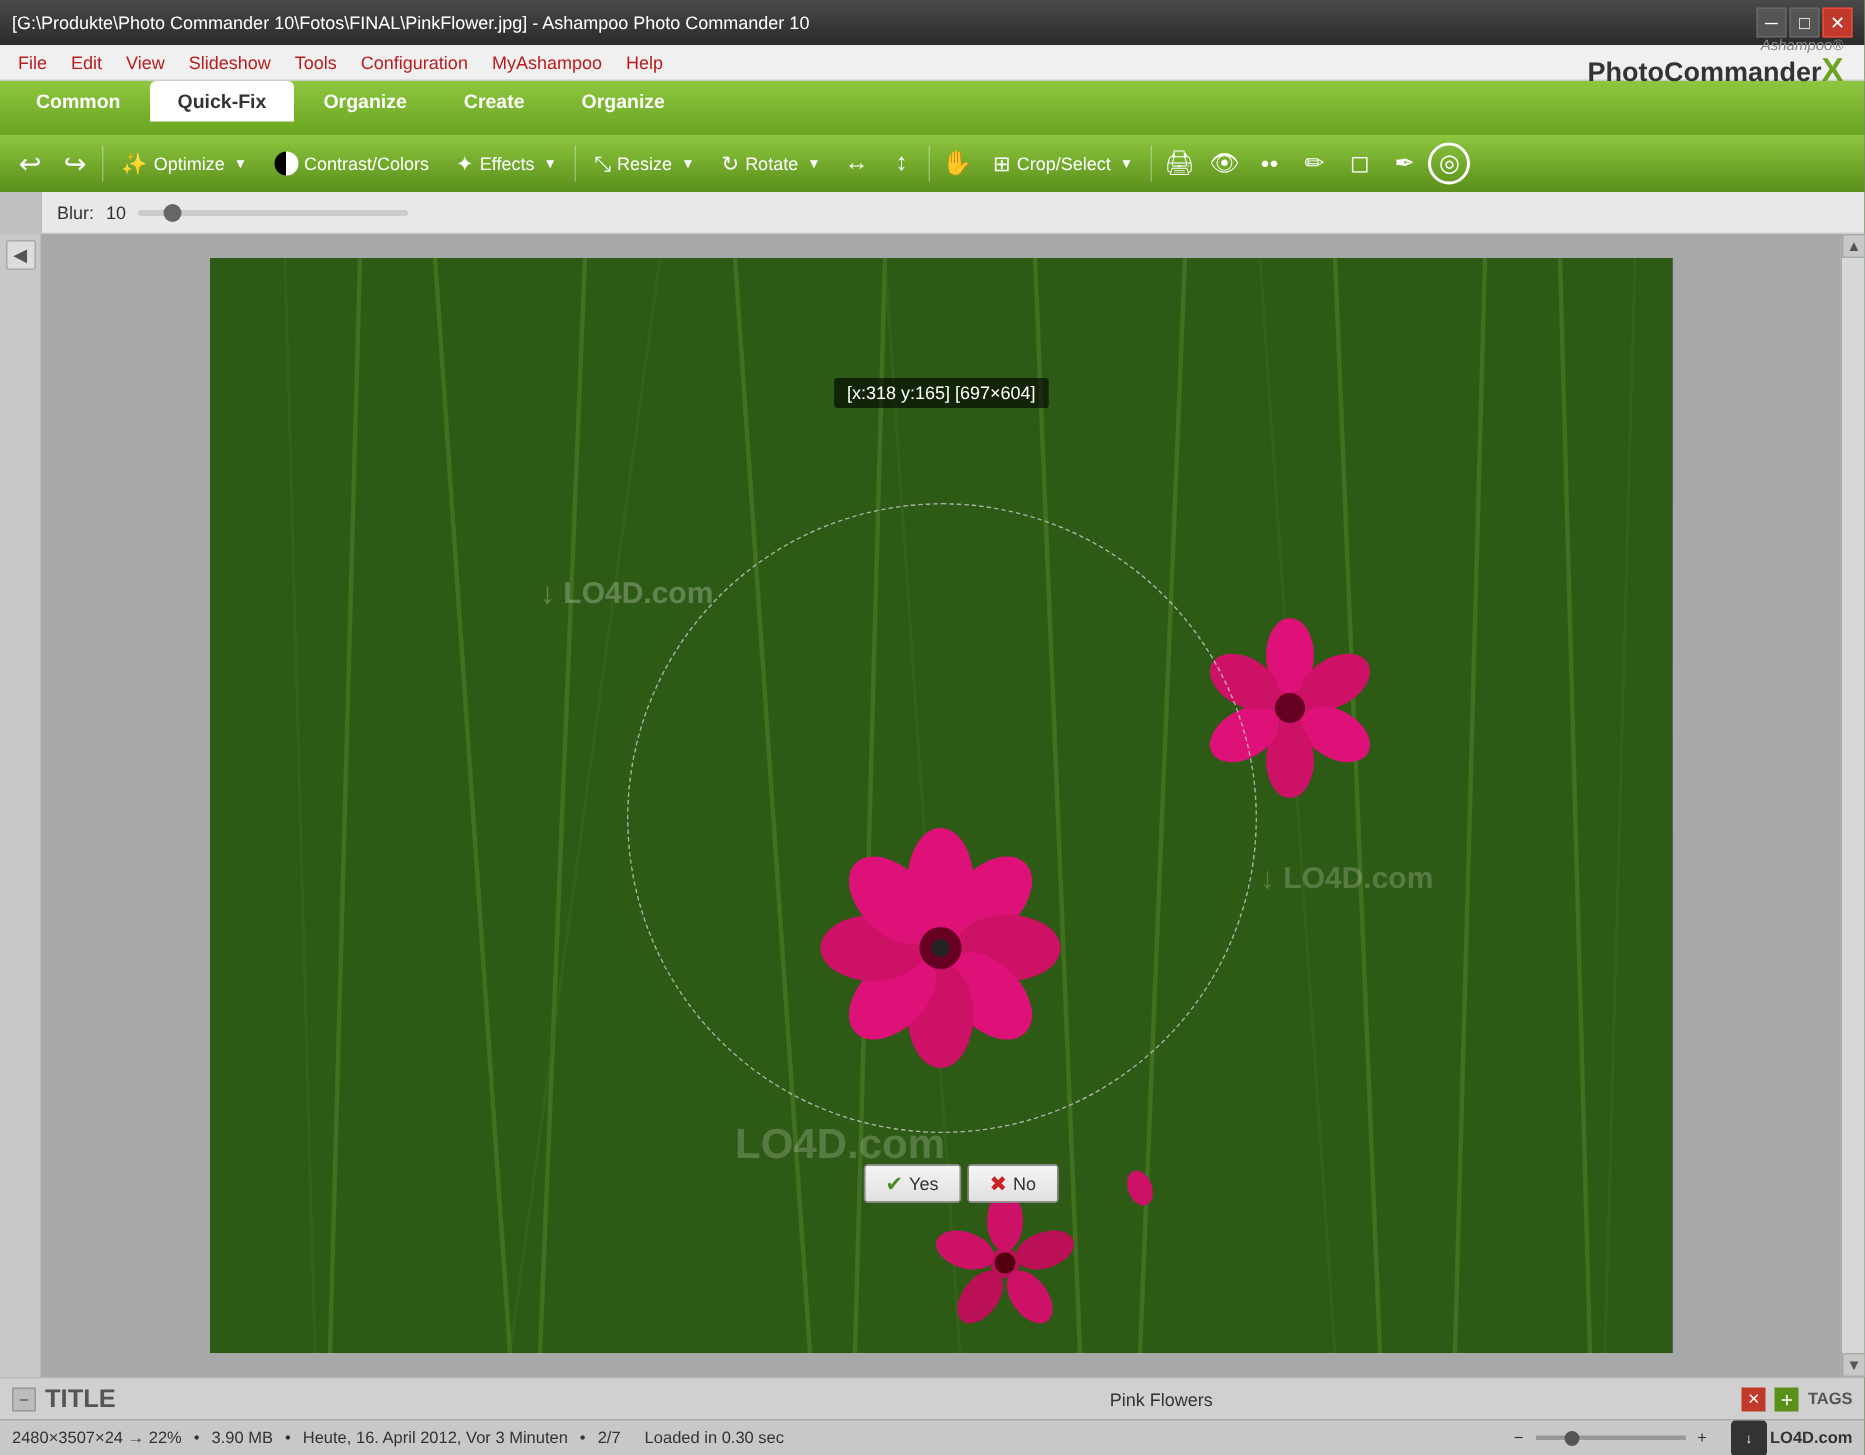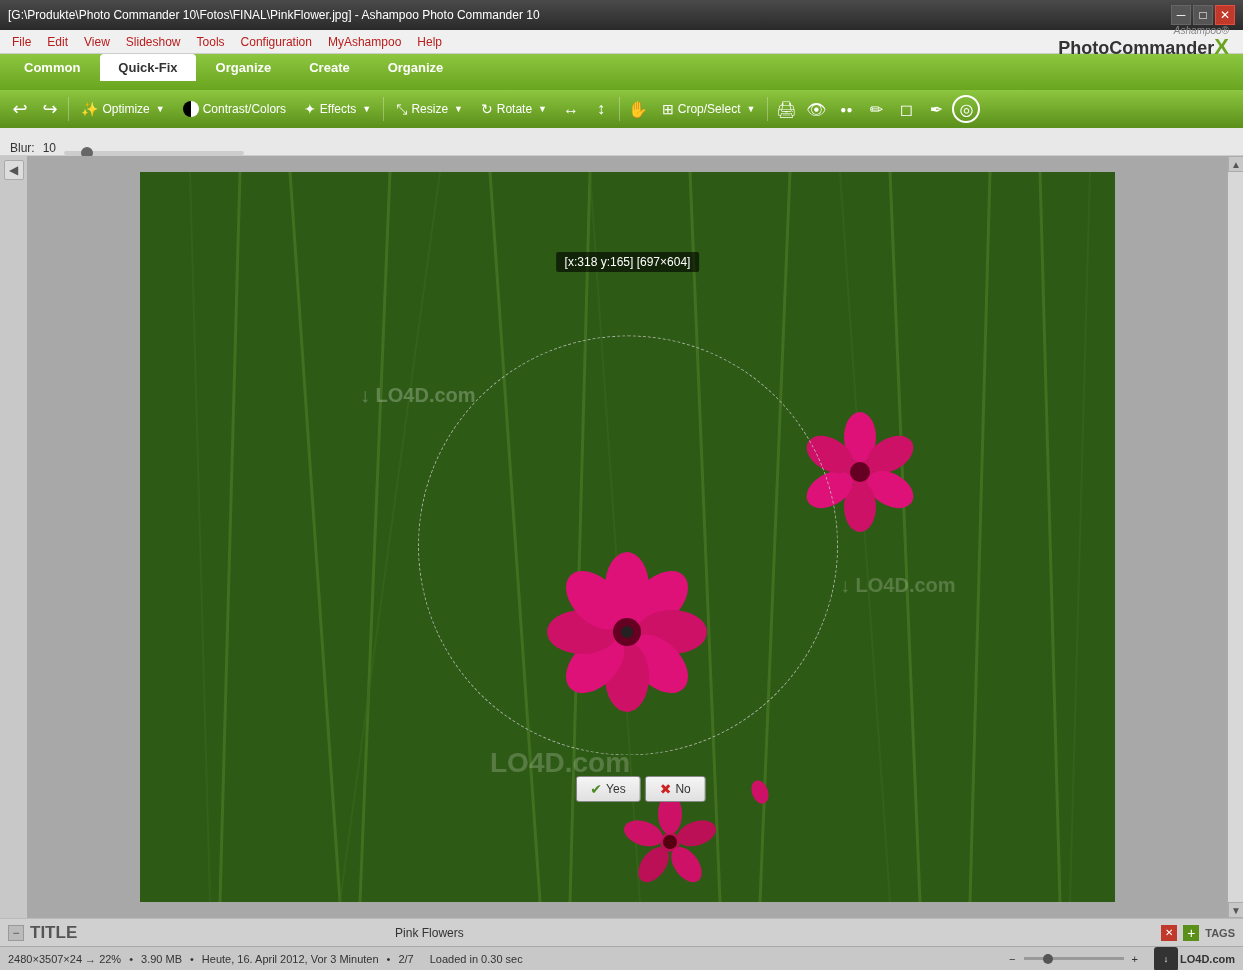--- a/index.html
+++ b/index.html
@@ -94,26 +94,27 @@
       width: 28px; height: 28px;
       display: flex; align-items: center; justify-content: center;
       cursor: pointer; color: #fff; font-size: 16px; border-radius: 3px;
     }
 
     
     #blurbar {
       height: 28px;
       background: #e8e8e8;
       display: flex;
-      align-items: flex-end;
+      align-items: center;
       padding: 0 10px;
       gap: 8px;
       border-bottom: 1px solid #ccc;
       font-size: 12px;
       color: #333;
+      margin-left: 28px;
     }
     #blur-slider {
       width: 180px;
       height: 4px;
       -webkit-appearance: none;
       appearance: none;
       background: #ccc;
       outline: none;
       border-radius: 2px;
     }
@@ -547,21 +548,21 @@
     <div class="scroll-track"></div>
     <div class="scroll-btn">▼</div>
   </div>
 </div>
 
 <div id="titletagbar">
   <div class="title-section">
     <div class="title-minus">−</div>
     <span style="font-weight:bold; font-size:17px; color:#555;">TITLE</span>
   </div>
-  <div style="flex:2; ">
+  <div style="flex:2; text-align:center;">
     <span style="color:#333; font-size:12px;">Pink Flowers</span>
   </div>
   <div class="tags-section">
     <div class="tags-close">✕</div>
     <div class="tags-add">+</div>
     <span style="font-weight:bold; font-size:11px; color:#555;">TAGS</span>
   </div>
 </div>
 
 <div id="bottombar">

